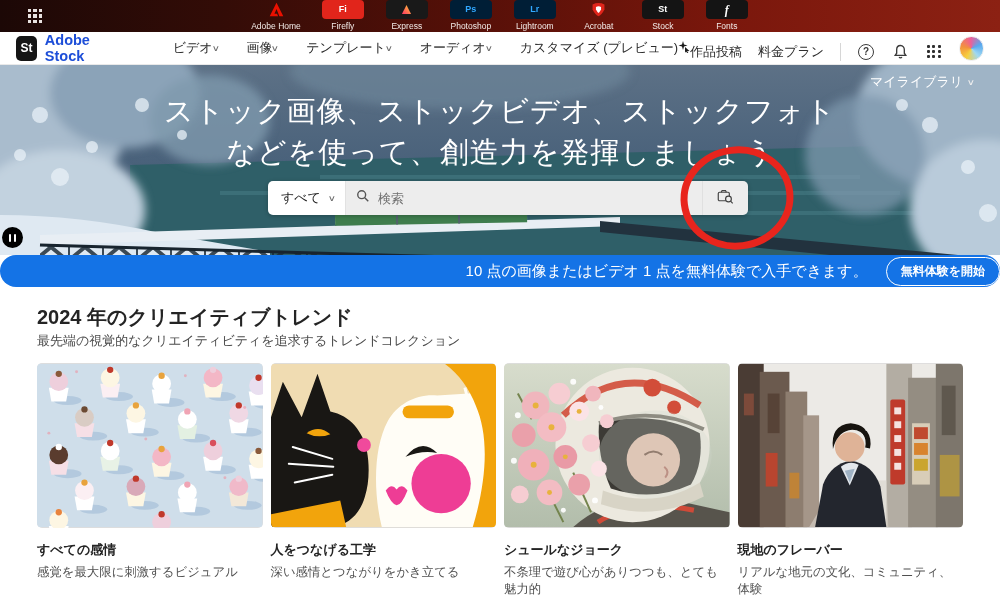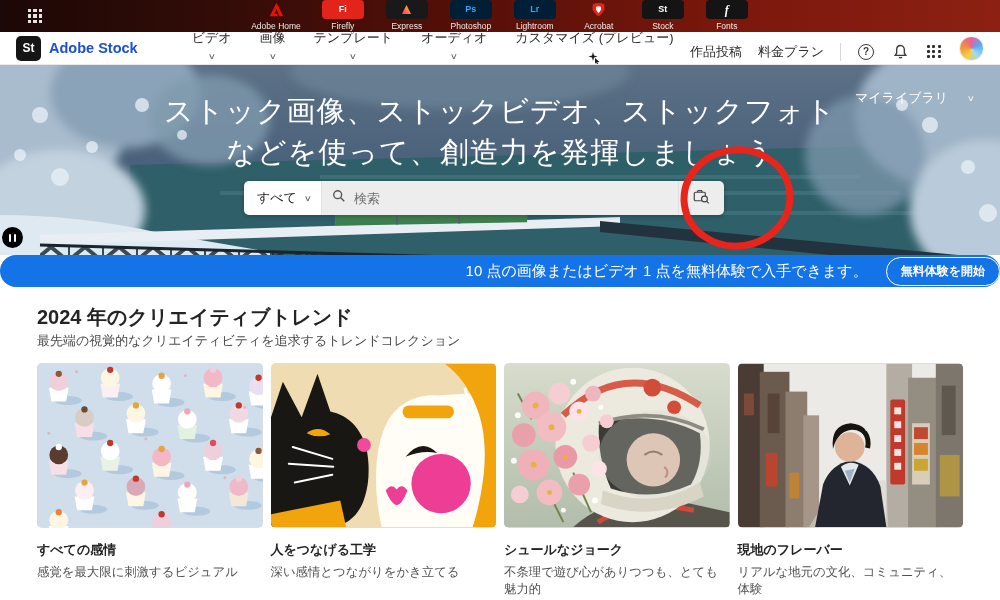--- a/index.html
+++ b/index.html
@@ -24,42 +24,42 @@
   .tile-plain { background:transparent; }
   .app-label { color:#f3ebe8; font-size:8.5px; white-space:nowrap; }
   .app-item.active .app-label { border-bottom:2px solid #fff; padding-bottom:1px; }
 
   
   .nav { height:33px; background:#fff; border-bottom:1px solid #e9e9e9; display:flex; align-items:center; padding:0 16px; }
   .st-logo { width:25px; height:25px; border-radius:5px; background:#151515; color:#fff; font-weight:bold;
     font-size:12px; display:flex; align-items:center; justify-content:center; }
   .brand { font-size:14.5px; font-weight:bold; color:#1d4ed8; margin-left:8px; }
   .menu { display:flex; gap:28px; margin-left:54px; }
-  .menu-item { font-size:13px; color:#2c2c2c; display:flex; align-items:center; gap:5px; cursor:pointer; white-space:nowrap;flex-direction:column; }
+  .menu-item { font-size:13px; color:#2c2c2c; display:flex; align-items:center; cursor:pointer; white-space:nowrap; }
   .chev { font-size:8px; color:#6e6e6e; transform:scaleX(1.4); }
   .nav-right { margin-left:auto; display:flex; align-items:flex-end; gap:16px; }
   .nav-link { font-size:13px; color:#2c2c2c; cursor:pointer; white-space:nowrap; }
   .nav-div { width:1px; height:18px; background:#d6d6d6; }
   .nav-icon { width:18px; height:18px; display:flex; align-items:center; justify-content:center; cursor:pointer; color:#3b3b3b; }
   .help-circle { width:16px; height:16px; border:1.6px solid #3b3b3b; border-radius:50%;
     font-size:10px; font-weight:bold; display:flex; align-items:center; justify-content:center; color:#3b3b3b; }
   .dots9 { width:14px; height:14px; display:grid; grid-template-columns:repeat(3,1fr); gap:2.2px; }
   .dots9 i { background:#2f2f2f; width:3px; height:3px; border-radius:1px; }
   .avatar { width:25px; height:25px; border-radius:50%; cursor:pointer;
     background:conic-gradient(from 210deg,#f7cf3e,#f2913e,#ef5e97,#58a8ee,#9fd9f2,#f7cf3e); border:1px solid #eee; }
 
   
   .hero { position:relative; height:190px; overflow:hidden; background:#43596d; }
   .hero-bg { position:absolute; inset:0; }
   .hero-heading { position:absolute; top:26px; left:0; right:0; text-align:center; color:#fff;
     font-size:29px; font-weight:500; line-height:41px; letter-spacing:1px; z-index:2; }
-  .mylib { position:absolute; top:24px; right:26px; color:#fff; font-size:13px; z-index:2;
-    display:flex; align-items:center; gap:20px; cursor:pointer; }
+  .mylib { position:absolute; top:8px; right:26px; color:#fff; font-size:13px; z-index:2;
+    display:flex; align-items:center; gap:5px; cursor:pointer; }
   .mylib .chev { color:#eee; }
-  .searchbar { position:absolute; left:244px; top:116px; width:480px; height:34px; z-index:3;
+  .searchbar { position:absolute; left:268px; top:116px; width:480px; height:34px; z-index:3;
     display:flex; border-radius:5px; overflow:hidden; box-shadow:0 1px 4px rgba(0,0,0,.25); }
   .search-cat { width:78px; background:#fff; display:flex; align-items:center; justify-content:space-between;
     padding:0 10px 0 13px; font-size:13px; color:#222; cursor:pointer; border-right:1px solid #e2e2e2; }
   .search-field { flex:1; background:#ededed; display:flex; align-items:center; padding:0 10px; gap:8px; }
   .search-field input { border:none; outline:none; background:transparent; font-size:13px; color:#333; width:100%;
     font-family:"Liberation Sans","DejaVu Sans",sans-serif; }
   .search-field input::placeholder { color:#6e6e6e; }
   .visual-btn { width:46px; background:#ededed; border-left:1px solid #e0e0e0; display:flex; align-items:center;
     justify-content:center; cursor:pointer; }
   .pause-btn { position:absolute; left:2px; top:162px; width:21px; height:21px; border-radius:50%;

